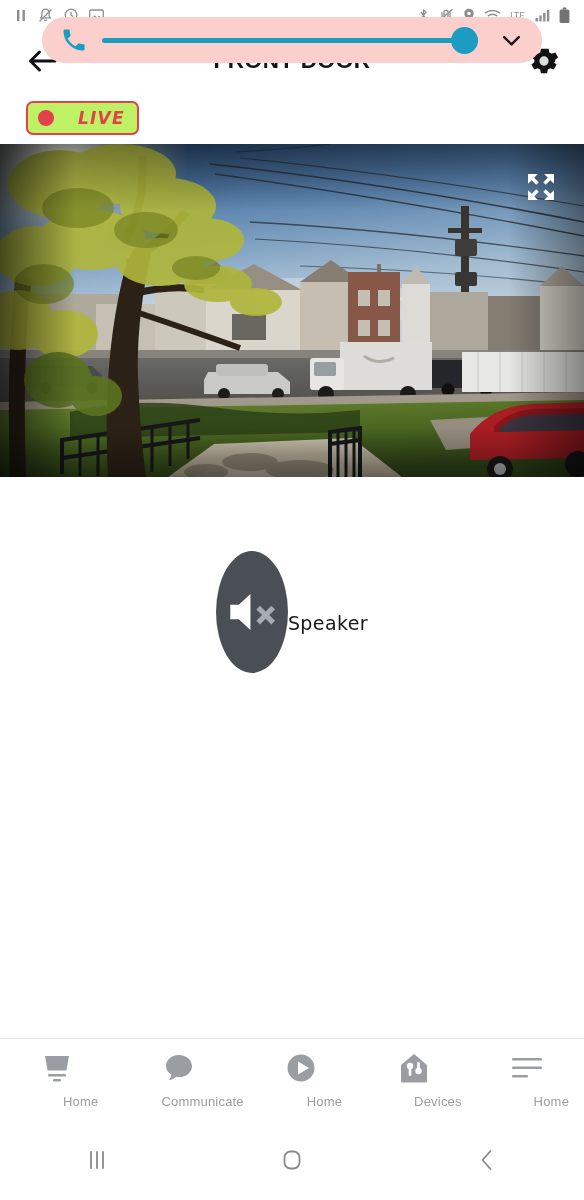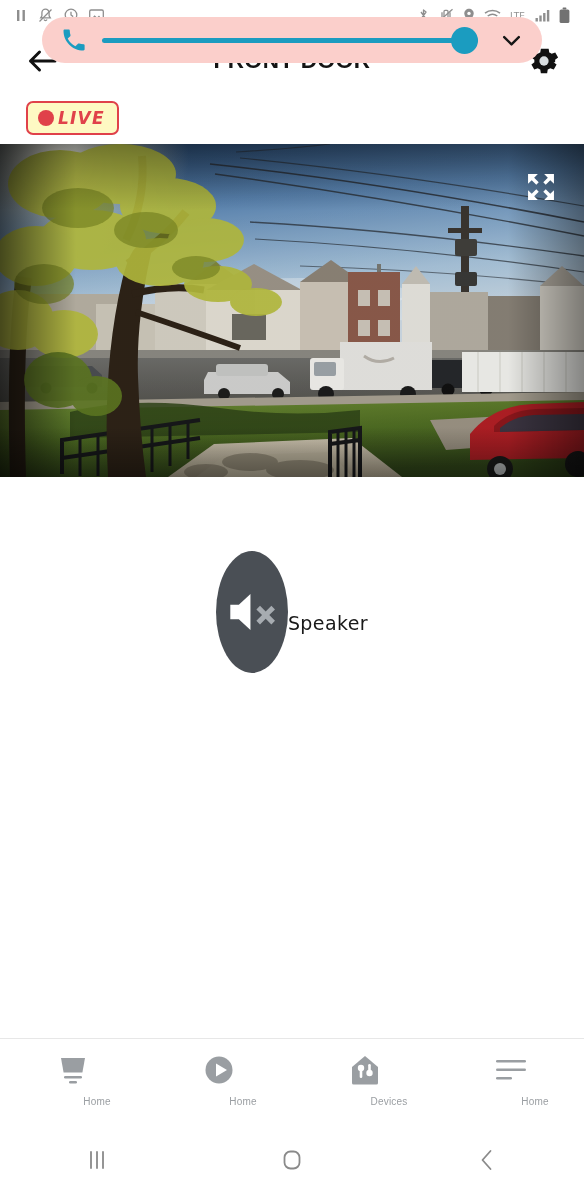--- a/index.html
+++ b/index.html
@@ -111,25 +111,25 @@
   .live-row {
     flex: 0 0 52px;
     display: flex;
     align-items: center;
     padding-left: 26px;
     background: #ffffff;
   }
   .live-badge {
     display: inline-flex;
     align-items: center;
-    gap: 4px;
+    gap: 24px;
     border: 2.5px solid #e0414a;
     border-radius: 7px;
     padding: 5px 12px 5px 10px;
-    background: #fef9c3;
+    background: #bef264;
   }
   .live-dot {
     width: 16px; height: 16px;
     border-radius: 50%;
     background: #e0414a;
     flex: 0 0 16px;
   }
   .live-text {
     font-family: "DejaVu Sans", sans-serif;
     font-size: 17px;
@@ -203,21 +203,21 @@
     flex: 1 1 0;
     display: flex;
     flex-direction: column;
     align-items: center;
     justify-content: center;
     gap: 9px;
     cursor: pointer;
   }
   .tab-icon { height: 34px; display: flex; align-items: center; justify-content: center; }
   .tab-label {
-    font-size: 10px;
+    font-size: 13px;
     color: #9a9ea2;
     letter-spacing: 0.2px;
     margin-left: 48px;
   }
 
   
   .navbar {
     flex: 0 0 80px;
     height: 80px;
     background: #ffffff;
@@ -561,20 +561,28 @@
       <span class="tab-icon">
         <svg width="34" height="30" viewBox="0 0 34 30">
             <path d="M5 3h24l-2.6 14.5H7.6z" fill="#9a9ea2"></path>
             <rect x="8" y="21" width="18" height="2.6" rx="1.3" fill="#9a9ea2"></rect>
             <rect x="13" y="26" width="8" height="2.6" rx="1.3" fill="#9a9ea2"></rect>
           </svg>
       </span>
       <span class="tab-label">Home</span>
     </div>
 
+    <div class="tab">
+      <span class="tab-icon">
+        <svg width="32" height="30" viewBox="0 0 32 30">
+            <path d="M16 2C8.8 2 3 6.9 3 12.9c0 3.6 2.1 6.8 5.4 8.8-.3 2.1-1.3 4.1-2.7 5.6 2.9-.5 5.5-1.8 7.4-3.5 1 .2 1.9.3 2.9.3 7.2 0 13-4.9 13-10.9S23.2 2 16 2z" fill="#9a9ea2"></path>
+          </svg>
+      </span>
+      <span class="tab-label">Communicate</span>
+    </div>
 
     <div class="tab">
       <span class="tab-icon">
         <svg width="32" height="32" viewBox="0 0 32 32">
             <circle cx="16" cy="16" r="13.5" fill="#9a9ea2"></circle>
             <path d="M13 9.5 24 16 13 22.5z" fill="#ffffff"></path>
           </svg>
       </span>
       <span class="tab-label">Home</span>
     </div>

